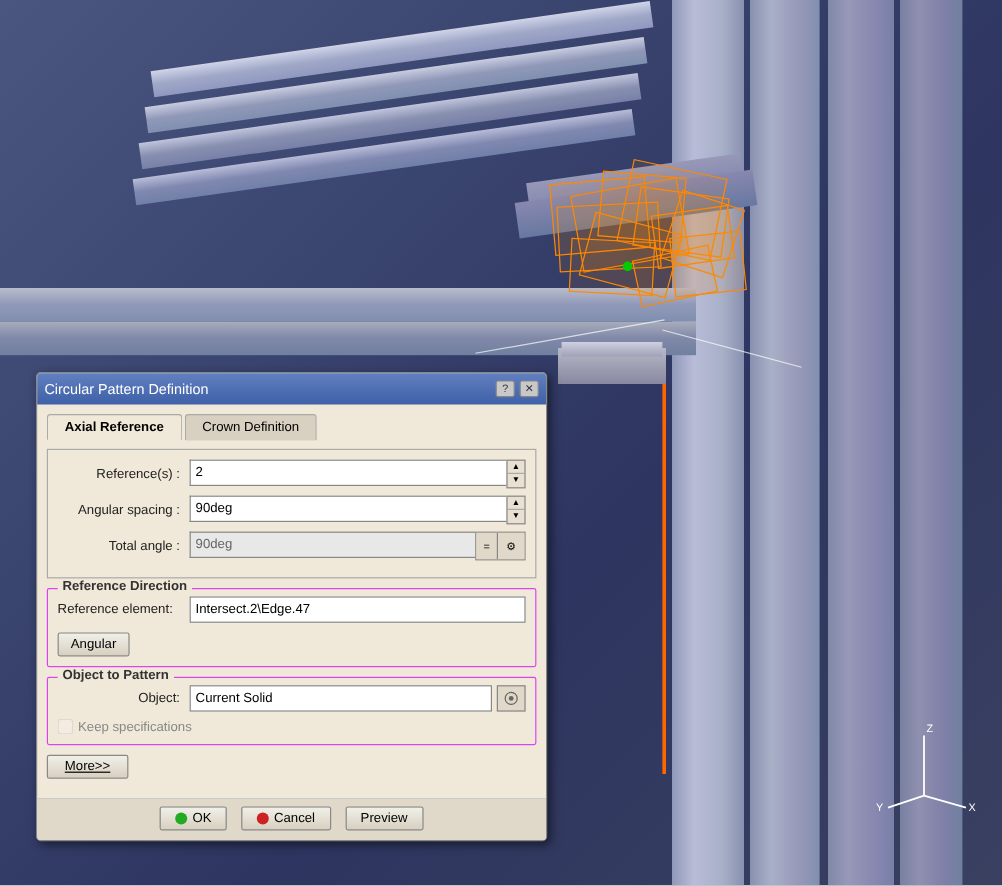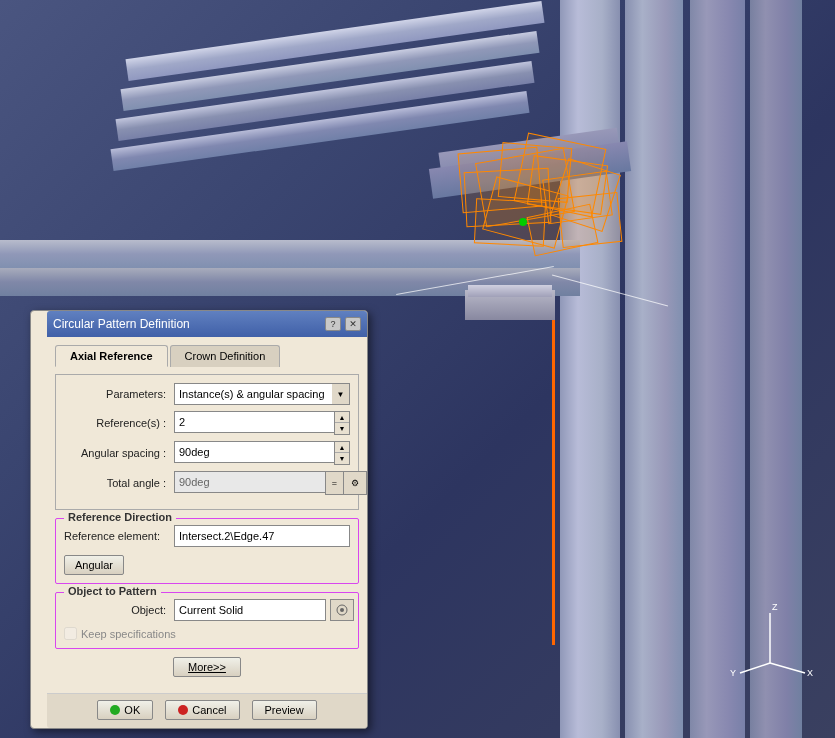--- a/index.html
+++ b/index.html
@@ -37,26 +37,25 @@
       position: absolute;
       border: 1.5px solid #ff8800;
       background: rgba(255, 136, 0, 0.08);
     }
 
     
     #dialog {
       position: absolute;
       top: 310px;
       left: 30px;
-      width: 338px;
+      width: 426px;
       background: #f0e8d8;
       border: 1px solid #888;
       box-shadow: 3px 3px 8px rgba(0,0,0,0.5);
       border-radius: 4px;
-      padding-left: 16px;
     }
 
     #dialog-titlebar {
       background: linear-gradient(180deg, #6080c0 0%, #4060a8 100%);
       color: white;
       padding: 4px 6px;
       display: flex;
       align-items: center;
       justify-content: space-between;
       border-radius: 3px 3px 0 0;
@@ -329,21 +328,21 @@
     }
 
     .keep-spec-label {
       font-size: 11px;
       color: #888;
     }
 
     
     .more-row {
       display: flex;
-      justify-content: center;
+      justify-content: flex-start;
       margin-bottom: 8px;
       text-decoration: underline;
     }
 
     .more-btn {
       background: linear-gradient(180deg, #f0f0e8 0%, #d8d0c0 100%);
       border: 1px solid #888;
       padding: 3px 14px;
       font-size: 11px;
       cursor: pointer;
@@ -465,27 +464,20 @@
 
   <div id="dialog-content">
 
     <div class="tab-bar">
       <div class="tab active">Axial Reference</div>
       <div class="tab">Crown Definition</div>
     </div>
 
     <div class="tab-content">
 
-      <div class="form-row">
-        <span class="form-label">Parameters:</span>
-        <div class="dropdown-row">
-          <select class="dropdown-select"><option value="Instance(s) &amp; angular spacing">Instance(s) &amp; angular spacing</option><option value="Instance(s) &amp; total angle">Instance(s) &amp; total angle</option><option value="Angular spacing &amp; total angle">Angular spacing &amp; total angle</option></select>
-          <div class="dropdown-arrow">▼</div>
-        </div>
-      </div>
 
       <div class="form-row">
         <span class="form-label">Reference(s) :</span>
         <div class="input-with-spinner">
           <input type="text" class="" style="flex: 1 1 0%; border-top: 1px solid rgb(136, 136, 136); border-bottom: 1px solid rgb(136, 136, 136); border-left: 1px solid rgb(136, 136, 136); border-image: initial; border-right: none; height: 22px; padding: 2px 4px; font-size: 11px; background: white;" value="2">
           <div class="spinner-btns">
             <div class="spinner-btn">▲</div>
             <div class="spinner-btn">▼</div>
           </div>
         </div>

